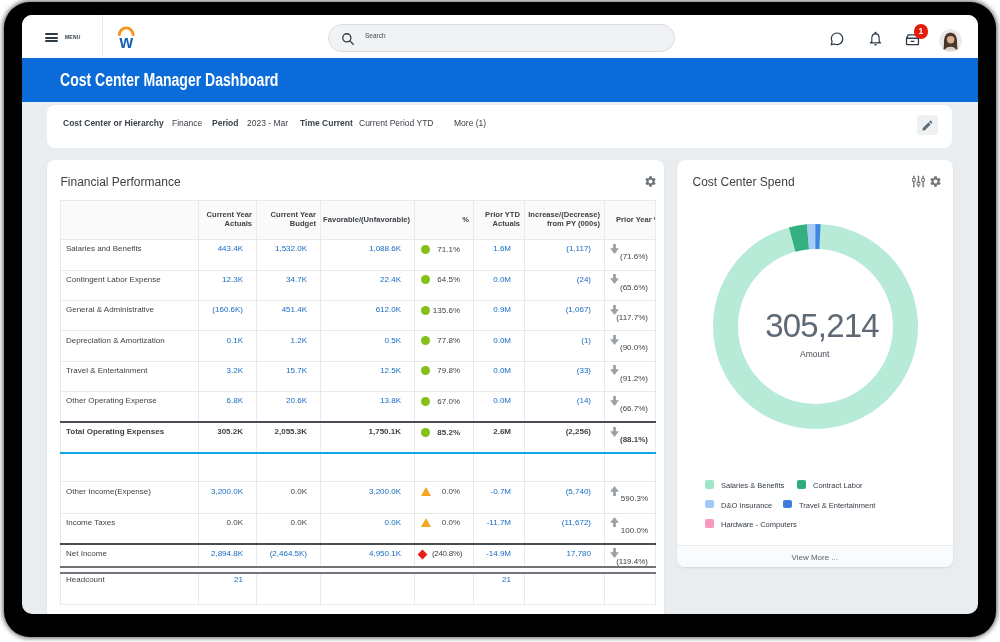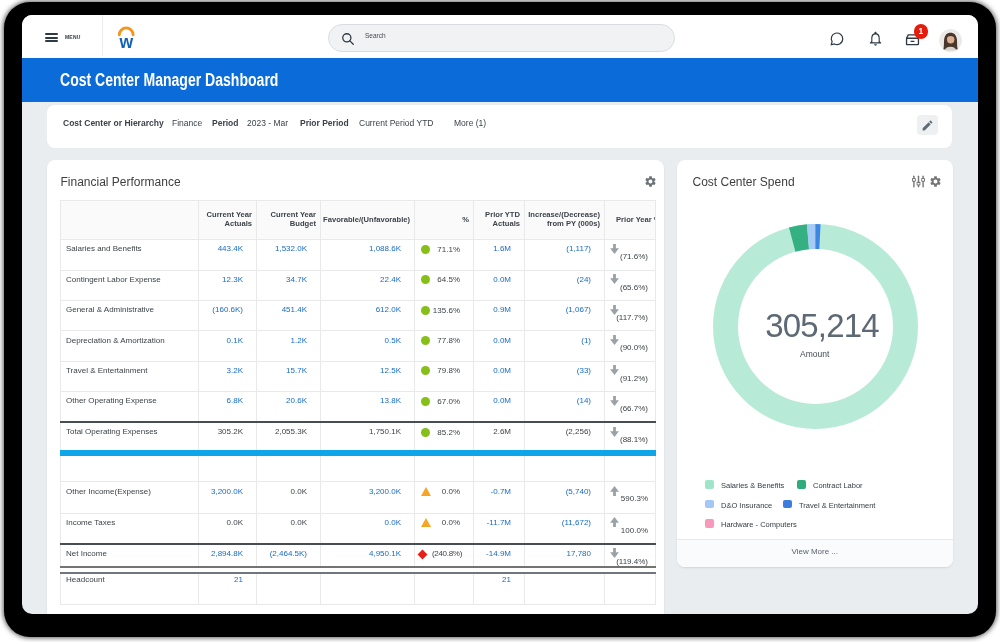--- a/index.html
+++ b/index.html
@@ -29,33 +29,33 @@
 td { height:30.4px; }
 td.lbl { text-align:left; padding:4.2px 0 0 5px; }
 td.num { text-align:right; padding:4.2px 13px 0 0; }
 td.num.b, .b { color:#176bc4; }
 tr.blank td { height:29.4px; }
 td.pct { position:relative; }
 td.pct .ic { position:absolute; left:6px; top:4.5px; display:block; }
 td.pct .pv { position:absolute; right:13px; top:4.5px; }
 td.c7 .ar { padding:3.5px 0 0 5px; height:12px; }
 td.c7 .pv2 { text-align:right; padding-right:7px; }
-tr.total td { font-weight:normal; border-top:2px solid #474d52; border-bottom:6px solid #0ea5e9; }
+tr.total td { font-weight:bold; border-top:2px solid #474d52; border-bottom:2px solid #0ea5e9; }
 tr.r10 td { height:31.2px; }
 tr.r11 td { height:30.4px; }
 tr.net td .pv { right:11px; letter-spacing:-0.3px; }
 tr.net td .ic { left:4px; }
 tr.net td { height:23px; border-top:2px solid #474d52; border-bottom:2px solid #737373; }
 tr.gap td { height:5.6px; border-left-style:hidden; border-right-style:hidden; }
 tr.hc td { border-top:2px solid #70767c; height:32px; } tr.hc td.lbl { padding-top:1.5px; } tr.hc td.num { padding-top:1.5px; }
 #bignum { position:absolute; left:0; width:290px; top:146.5px; text-align:center; font-size:33px; color:#5d6974; letter-spacing:-0.8px; }
 #amt { position:absolute; left:0; width:275.5px; top:189px; text-align:center; font-size:8.5px; color:#434b52; }
 .leg { position:absolute; font-size:7.5px; color:#333c44; }
 .sw { position:absolute; width:8.5px; height:8.5px; border-radius:2px; }
-#vm { position:absolute; left:0; bottom:0; width:275.5px; height:28px; border-top:1px solid #e7e9eb; background:#fafbfc; text-align:center; font-size:8px; color:#59636b; padding-top:7px; }
+#vm { position:absolute; left:0; bottom:0; width:275.5px; height:22px; border-top:1px solid #e7e9eb; background:#fafbfc; text-align:center; font-size:8px; color:#59636b; padding-top:7px; }
 </style></head>
 <body>
 <div id="frame"></div>
 <div id="screen">
   <div id="topbar">
     <div class="bars abs" style="left:23px; top:18px;">
         <span></span>
         <span></span>
         <span></span>
       </div>
@@ -100,21 +100,21 @@
     </svg>
   </div>
   <div id="bluebar">
       <div class="t">Cost Center Manager Dashboard</div>
     </div>
   <div id="filterbar">
     <span class="fl" style="left:16px;">Cost Center or Hierarchy</span>
     <span style="left:125px;">Finance</span>
     <span class="fl" style="left:165px;">Period</span>
     <span style="left:200px;">2023 - Mar</span>
-    <span class="fl" style="left:253px;">Prior Period</span>
+    <span class="fl" style="left:253px;">Time Current</span>
     <span style="left:312px;">Current Period YTD</span>
     <span style="left:407px;">More (1)</span>
     <div id="pencilbtn"><svg style="margin:4px 0 0 4px;" width="13" height="13" viewBox="0 0 24 24" fill="#5f6b76">
           <path d="M3 17.25V21h3.75L17.81 9.94l-3.75-3.75L3 17.25zM20.71 7.04c.39-.39.39-1.02 0-1.41l-2.34-2.34c-.39-.39-1.02-.39-1.41 0l-1.83 1.83 3.75 3.75 1.83-1.83z"></path>
         </svg></div>
   </div>
   <div class="card" id="card1">
     <div class="ctitle">Financial Performance</div>
     <svg class="abs" style="left:597px; top:15px;" width="13" height="13" viewBox="0 0 24 24" fill="#6b7177">
         <path d="M19.14 12.94c.04-.3.06-.61.06-.94 0-.32-.02-.64-.07-.94l2.03-1.58c.18-.14.23-.41.12-.61l-1.92-3.32c-.12-.22-.37-.29-.59-.22l-2.39.96c-.5-.38-1.03-.7-1.62-.94l-.36-2.54c-.04-.24-.24-.41-.48-.41h-3.84c-.24 0-.43.17-.47.41l-.36 2.54c-.59.24-1.13.57-1.62.94l-2.39-.96c-.22-.08-.47 0-.59.22L2.74 8.87c-.12.21-.08.47.12.61l2.03 1.58c-.05.3-.09.63-.09.94s.02.64.07.94l-2.03 1.58c-.18.14-.23.41-.12.61l1.92 3.32c.12.22.37.29.59.22l2.39-.96c.5.38 1.03.7 1.62.94l.36 2.54c.05.24.24.41.48.41h3.84c.24 0 .44-.17.47-.41l.36-2.54c.59-.24 1.13-.56 1.62-.94l2.39.96c.22.08.47 0 .59-.22l1.92-3.32c.12-.22.07-.47-.12-.61l-2.01-1.58zM12 15.6c-1.98 0-3.6-1.62-3.6-3.6s1.62-3.6 3.6-3.6 3.6 1.62 3.6 3.6-1.62 3.6-3.6 3.6z"></path>

